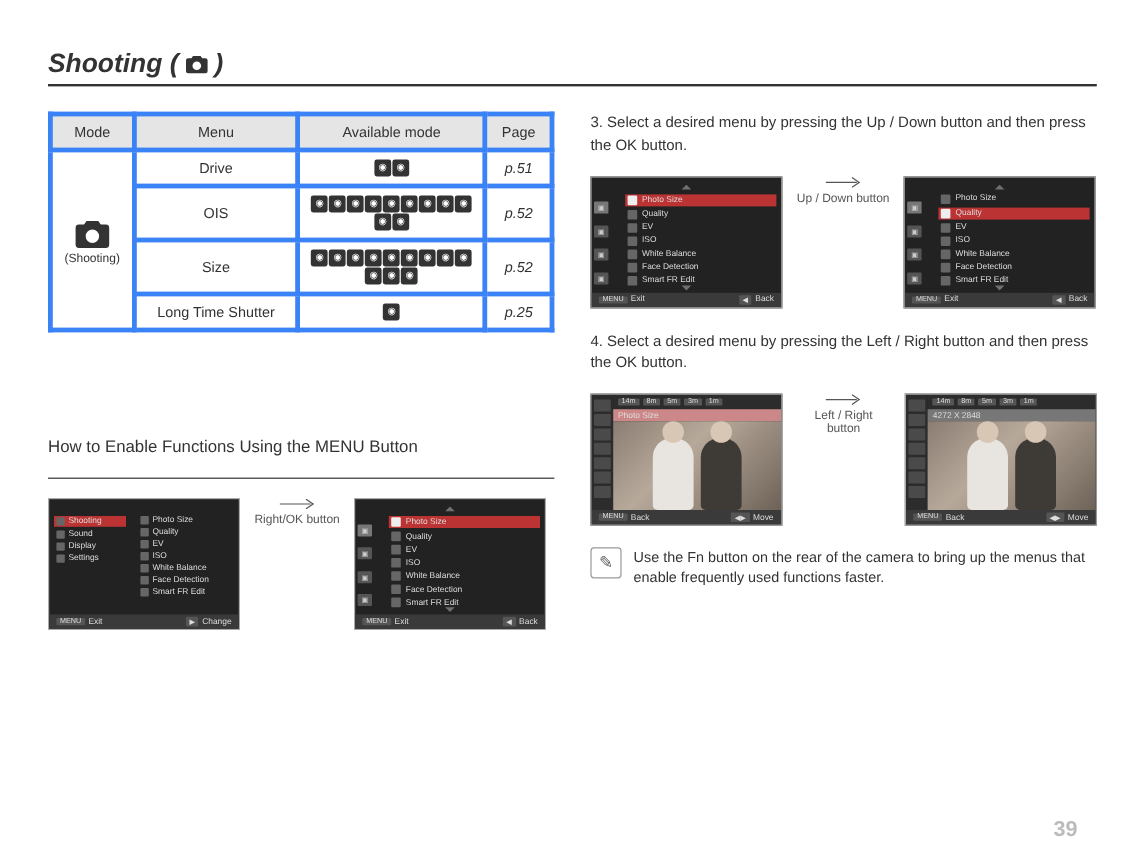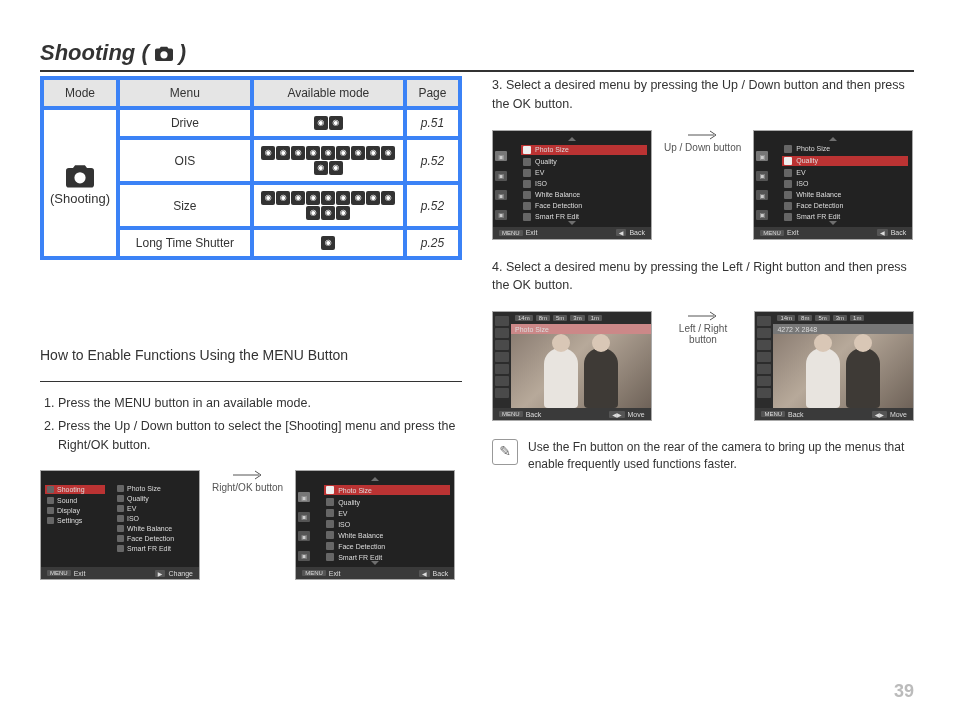--- a/index.html
+++ b/index.html
@@ -8,21 +8,21 @@
     height: 720px;
     background: #fff;
     font-family: Arial, Helvetica, sans-serif;
     color: #333;
     position: relative;
     padding: 40px 40px 20px 40px;
   }
   .title-row {
     border-bottom: 2px solid #333;
     padding-bottom: 4px;
-    margin-bottom: 4px;
+    margin-bottom: 21px;
   }
   .title-row h1 {
     font-size: 22px; font-weight: bold; font-style: italic;
     display: flex; align-items: center; gap: 4px;
   }
   .cam-icon { width: 22px; height: 18px; fill: #333; vertical-align: middle;}
   .cols { display: flex; gap: 30px; }
   .col { flex: 1; }
 
   
@@ -31,21 +31,21 @@
     width: 100%;
     font-size: 12px;
   }
   table.modes th, table.modes td {
     border: 4px solid #3b82f6;
     padding: 6px 6px;
     text-align: center;
     margin-left: 16px;
   }
   table.modes th { background: #e5e5e5; font-weight: normal; }
-  td.mode-cell { width: 70px; font-size: 13px; }
+  td.mode-cell { width: 70px; font-size: 10px; }
   td.mode-cell svg { width: 34px; height: 28px; fill: #333; display:block; margin:0 auto 2px;}
   td.menu-cell { width: 140px; }
   td.avail-cell { width: 160px; }
   td.page-cell { width: 56px; font-style: italic; }
   .icon-strip { display:flex; flex-wrap:wrap; justify-content:center; gap:1px; }
   .icon-strip .box {
     width:14px; height:14px; background:#333; border-radius:2px;
     display:flex; align-items:center; justify-content:center;
   }
   .icon-strip .box span { color:#fff; font-size:8px; line-height:1;}
@@ -157,21 +157,21 @@
   .note {
     display:flex; gap:10px; font-size:12px; line-height:1.4; margin-top:18px;
   }
   .note .note-icon{
     width:26px;height:26px;border:1px solid #999;border-radius:3px;
     display:flex;align-items:center;justify-content:center;flex:none;
     color:#666;font-size:14px;
   }
   .step-item { font-size:12.5px; line-height:1.5; margin-bottom:10px;}
   .page-num{
-    position:absolute; bottom:18px; right:40px;
+    position:absolute; bottom:18px; right:56px;
     color:#bbb; font-size:18px; font-weight:bold;
   }
 </style>
 </head>
 <body>
 
 <div class="title-row">
   <h1>
     <span>Shooting (</span>
     <svg class="cam-icon" viewBox="0 0 24 20">
@@ -307,24 +307,20 @@
                   <span>◉</span>
                 </div>
               </div>
             </td>
             <td class="page-cell">p.25</td>
           </tr>
         </tbody>
     </table>
 
     <h2 class="sub">How to Enable Functions Using the MENU Button</h2>
-    <ol class="steps" id="left-steps">
-        <li>Press the MENU button in an available mode.</li>
-        <li>Press the Up / Down button to select the [Shooting] menu and press the Right/OK button.</li>
-      </ol>
 
     <div class="screens-row">
 
       <div class="lcd dual">
         <div class="left-list" id="lcd-left-list">
             <div class="row active">
               <div class="dot"></div>
               <span>Shooting</span>
             </div>
             <div class="row">

